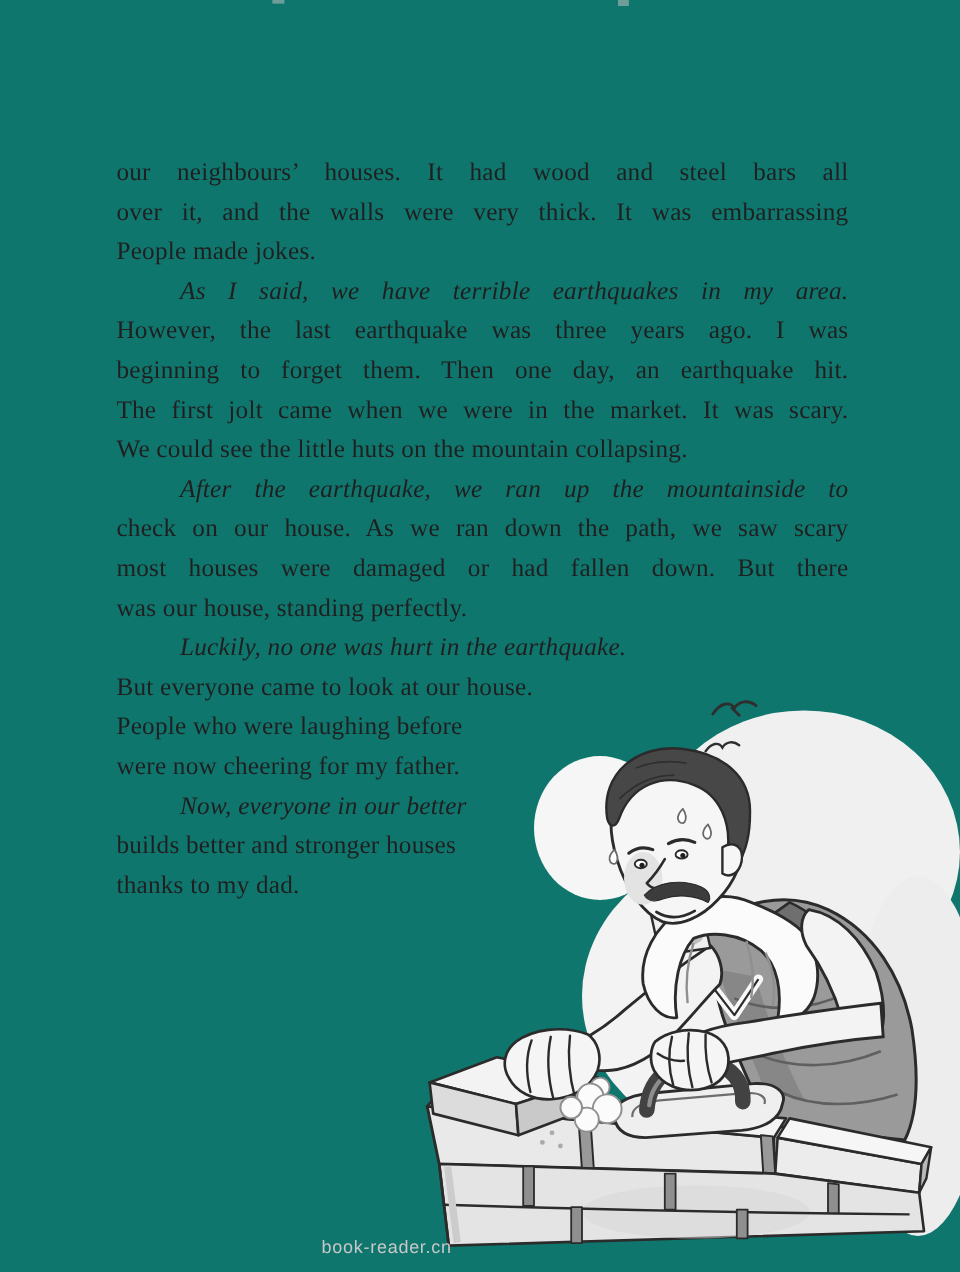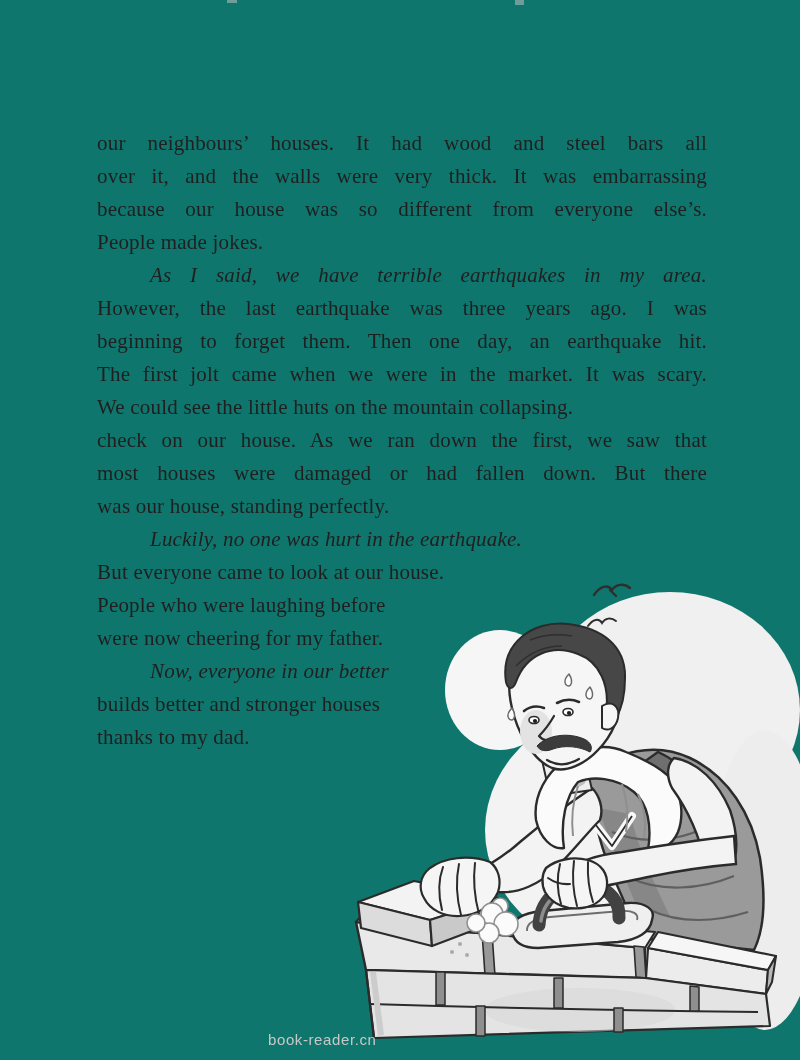--- a/index.html
+++ b/index.html
@@ -21,30 +21,30 @@
 <body>
 
 <div class="page">
 
   <div class="artifact a1"></div>
   <div class="artifact a2"></div>
 
   <div class="text-block">
     <div class="line j">our neighbours’ houses. It had wood and steel bars all</div>
     <div class="line j">over it, and the walls were very thick. It was embarrassing</div>
-    <div class="line j">because our house was so different from everyone else’s.</div>
     <div class="line">People made jokes.</div>
 
     <div class="line j ind">As I said, we have terrible earthquakes in my area.</div>
     <div class="line j">However, the last earthquake was three years ago. I was</div>
     <div class="line j">beginning to forget them. Then one day, an earthquake hit.</div>
     <div class="line j">The first jolt came when we were in the market. It was scary.</div>
     <div class="line">We could see the little huts on the mountain collapsing.</div>
 
-    <div class="line j">check on our house. As we ran down the first, we saw that</div>
+    <div class="line j ind">After the earthquake, we ran up the mountainside to</div>
+    <div class="line j">check on our house. As we ran down the path, we saw scary</div>
     <div class="line j">most houses were damaged or had fallen down. But there</div>
     <div class="line">was our house, standing perfectly.</div>
 
     <div class="line ind">Luckily, no one was hurt in the earthquake.</div>
     <div class="line">But everyone came to look at our house.</div>
     <div class="line">People who were laughing before</div>
     <div class="line">were now cheering for my father.</div>
 
     <div class="line ind">Now, everyone in our better</div>
     <div class="line">builds better and stronger houses</div>

